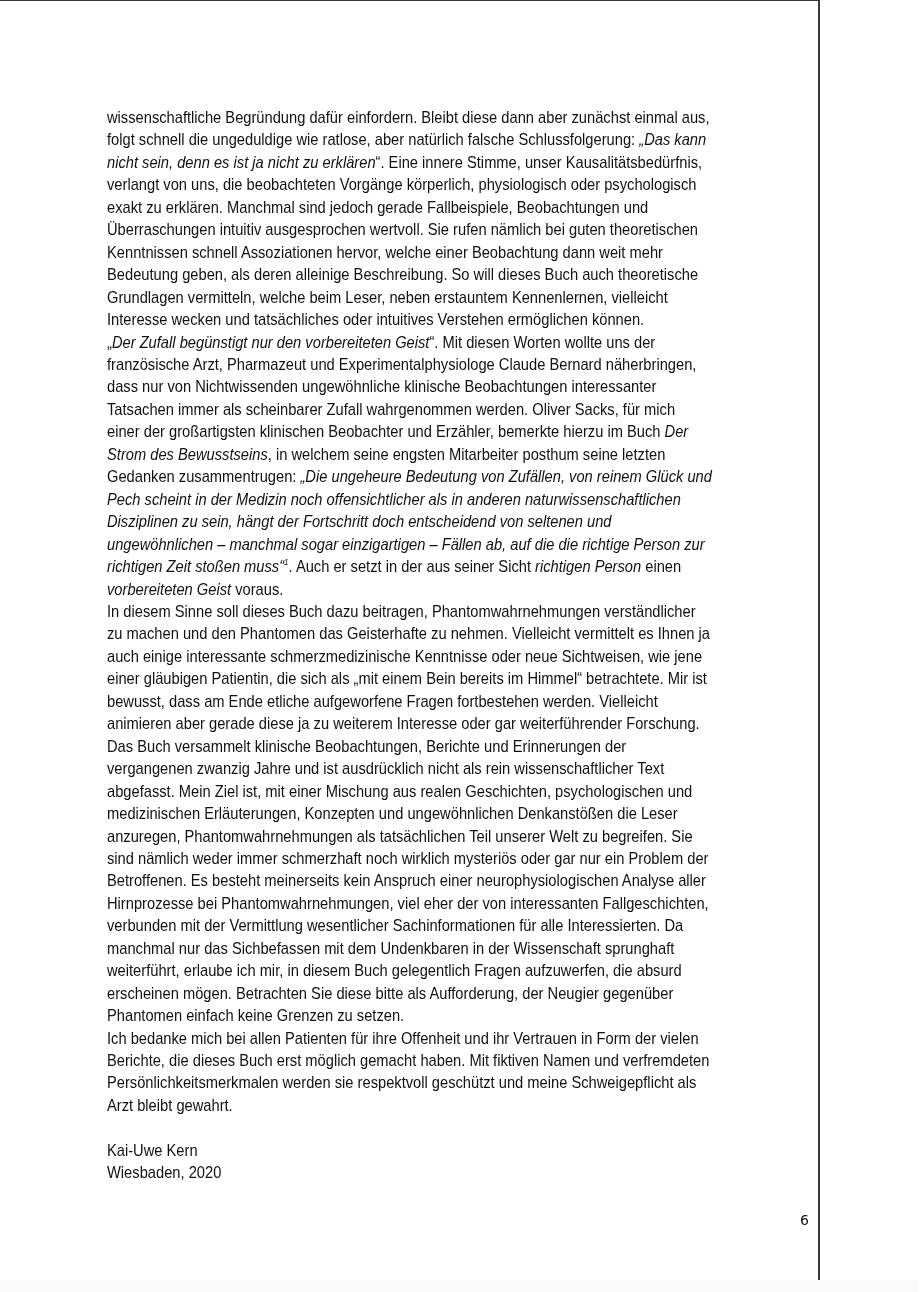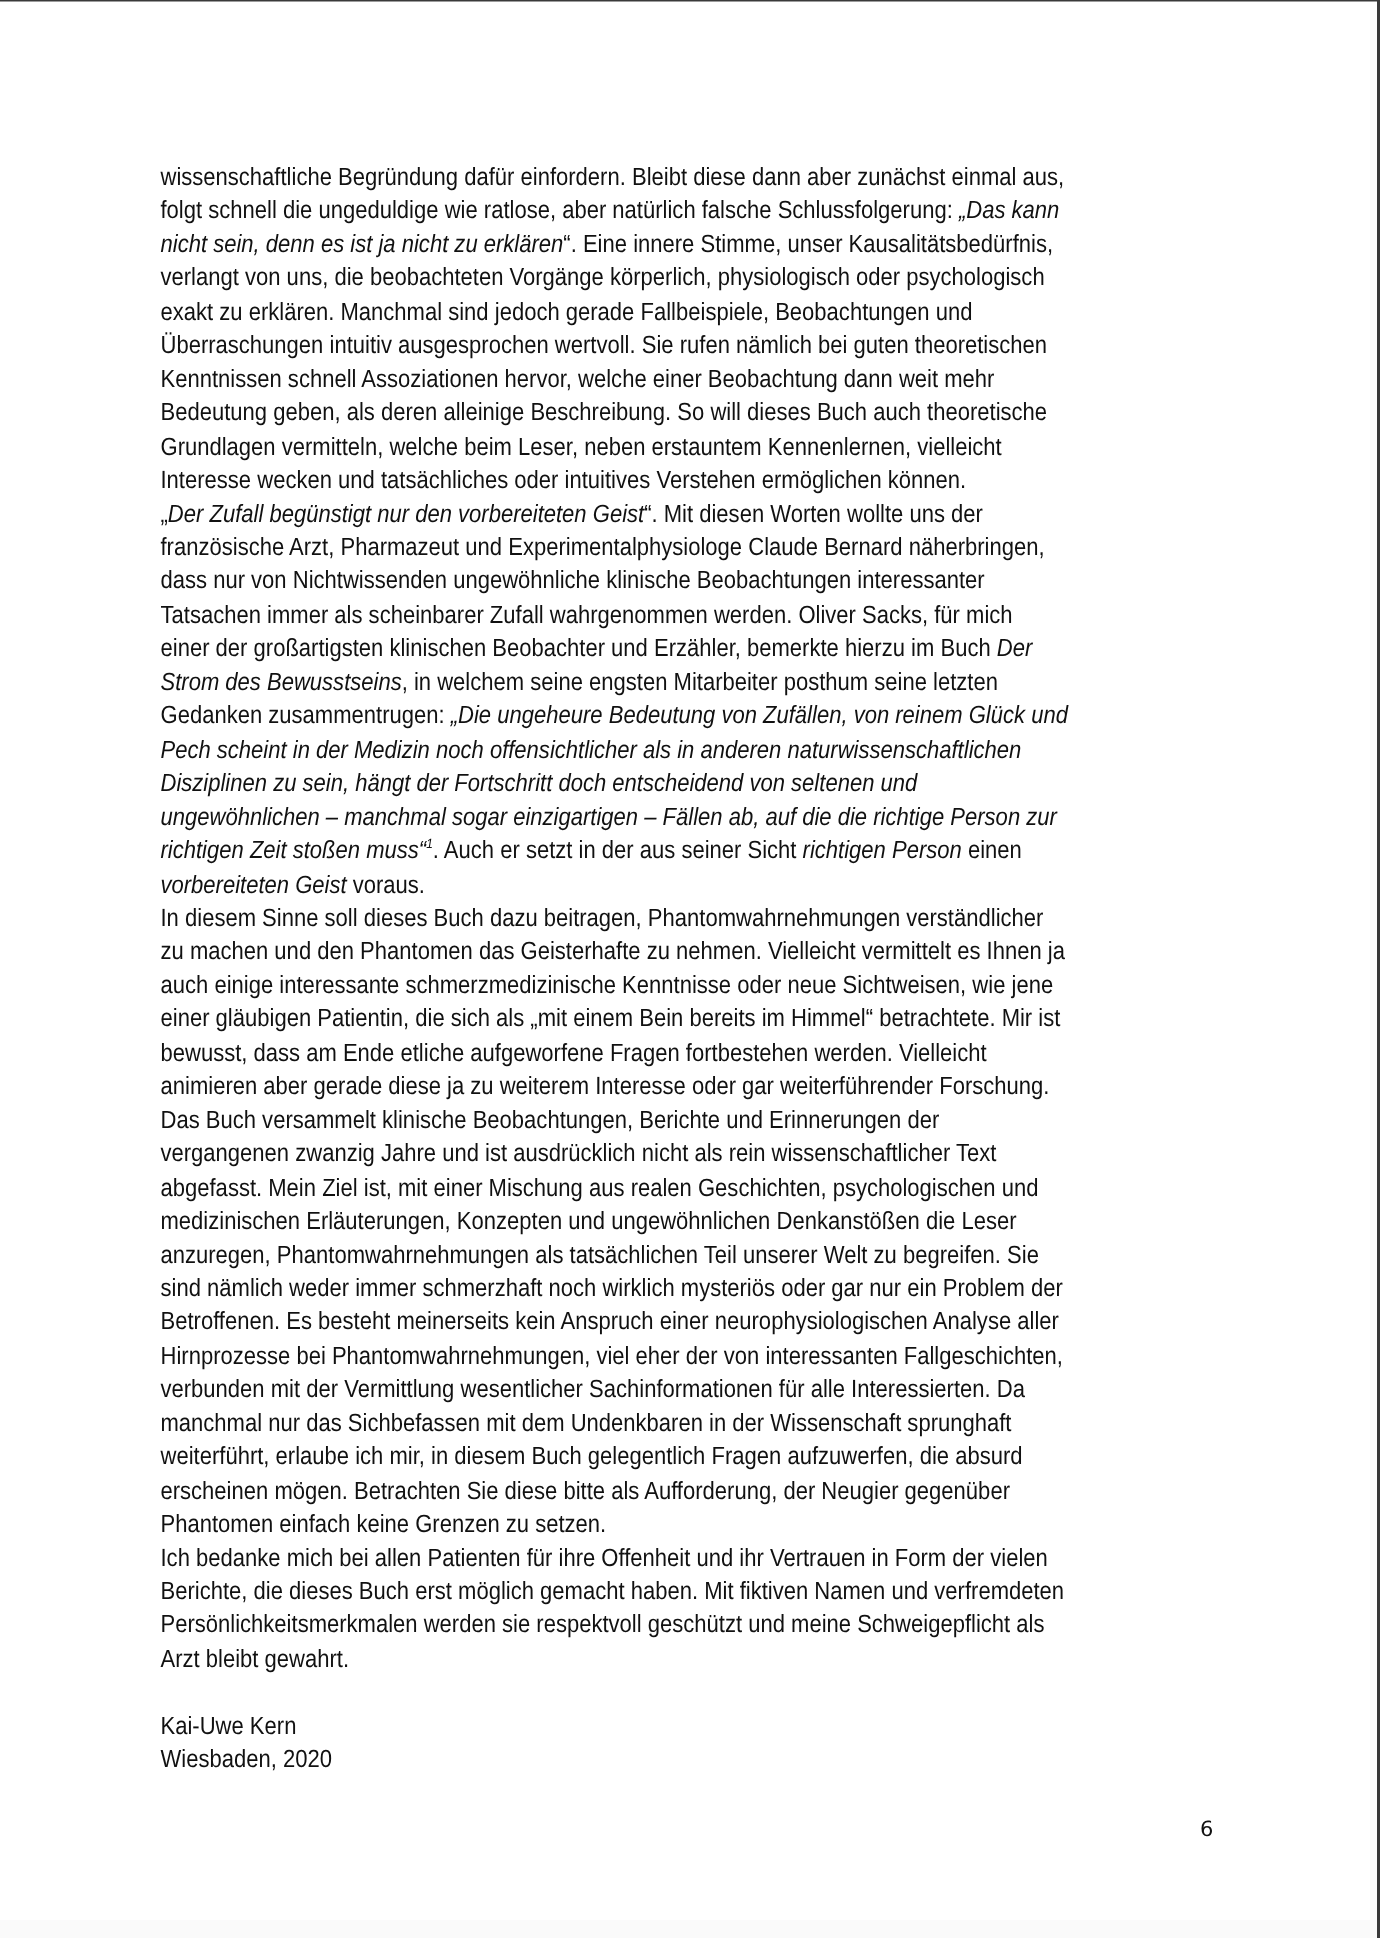--- a/index.html
+++ b/index.html
@@ -10,21 +10,21 @@
   body {
     width: 922px;
     height: 1292px;
     position: relative;
     overflow: hidden;
   }
   .page {
     position: absolute;
     left: 0;
     top: 0;
-    width: 920px;
+    width: 820px;
     height: 1292px;
     background: #ffffff;
     border-top: 1px solid #3a3a3a;
     border-right: 2px solid #3a3a3a;
     box-sizing: border-box;
   }
   .body-text {
     position: absolute;
     left: 107px;
     top: 106px;

